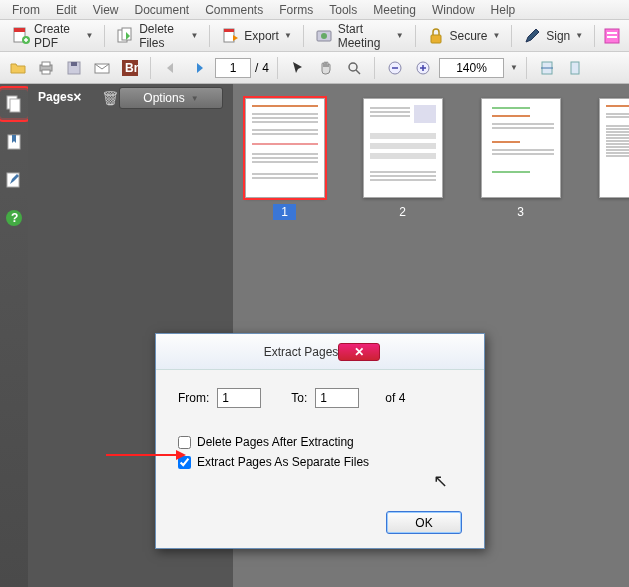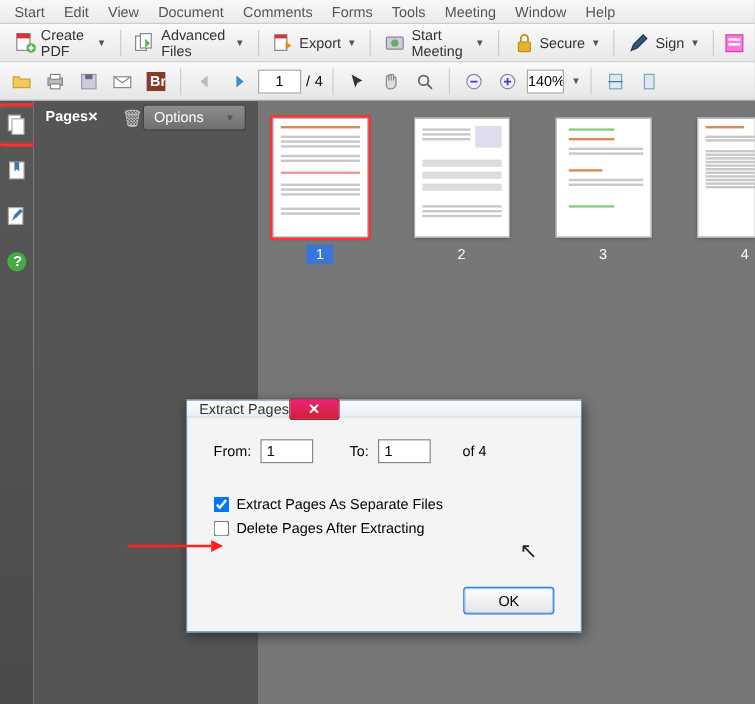--- a/index.html
+++ b/index.html
@@ -12,49 +12,49 @@
   
   .toolbar1 { height: 32px; background: linear-gradient(#fafafa, #e8e8e8); border-bottom: 1px solid #ccc; display: flex; align-items: center; padding: 0 6px; gap: 2px; }
   .tb-btn { display: inline-flex; align-items: center; gap: 3px; padding: 3px 4px; border: 1px solid transparent; border-radius: 3px; cursor: pointer; color: #333; }
   .tb-sep { width: 1px; height: 22px; background: #ccc; margin: 0 4px; }
   .drop-arrow { font-size: 8px; color: #555; margin-left: 2px; }
 
   
   .toolbar2 { height: 32px; background: linear-gradient(#fafafa, #e6e6e6); border-bottom: 1px solid #bbb; display: flex; align-items: center; padding: 0 6px; gap: 4px; }
   .icon-btn { width: 24px; height: 24px; display: inline-flex; align-items: center; justify-content: center; border: 1px solid transparent; border-radius: 3px; cursor: pointer; }
   .page-input { width: 36px; height: 20px; text-align: center; border: 1px solid #aaa; }
-  .zoom-input { width: 31px; height: 20px; text-align: center; border: 1px solid #aaa; }
+  .zoom-input { width: 65px; height: 20px; text-align: center; border: 1px solid #aaa; }
 
   
   .workspace { display: flex; height: calc(587px - 20px - 32px - 32px); }
   .nav-rail { width: 38px; background: linear-gradient(#585858, #4a4a4a); display: flex; flex-direction: column; align-items: center; padding-top: 6px; gap: 10px; }
   .rail-btn { width: 28px; height: 28px; display: flex; align-items: center; justify-content: center; cursor: pointer; border-radius: 3px; }
   .rail-btn.active { outline: 2px solid #ff3030; outline-offset: 2px; box-shadow: 0 0 0 4px rgba(255,60,60,0.3); }
 
   .panel { flex: 1; background: #555; display: flex; flex-direction: row; position: relative; }
   .panel-header { height: 26px; display: flex; align-items: center; justify-content: space-between; padding: 0 10px; color: #fff; font-weight: bold; }
   .panel-close { color: #fff; cursor: pointer; font-size: 14px; }
   .panel-subbar { height: 28px; display: flex; align-items: center; justify-content: space-between; padding: 0 10px; }
-  .options-btn { background: linear-gradient(#8e8e8e,#6e6e6e); color: #fff; border: 1px solid #444; border-radius: 3px; padding: 3px 8px; cursor: pointer; display:inline-flex; align-items:center; gap:16px;}
+  .options-btn { background: linear-gradient(#8e8e8e,#6e6e6e); color: #fff; border: 1px solid #444; border-radius: 3px; padding: 3px 23px; cursor: pointer; display:inline-flex; align-items:center; gap:4px;}
   .trash-icon { color:#ccc; font-size:14px; cursor:pointer; }
 
   .thumbs { flex: 1; background: #777; padding: 14px 12px; display: flex; gap: 38px; align-items: flex-start; overflow: auto; position:relative; }
   .thumb-wrap { display: flex; flex-direction: column; align-items: center; gap: 6px; }
   .thumb { width: 80px; height: 100px; background: #fff; border: 1px solid #aaa; box-shadow: 0 1px 3px rgba(0,0,0,0.3); position: relative; overflow: hidden; }
   .thumb.selected { outline: 2px solid #ff3030; outline-offset: 0; }
   .thumb-label { color: #fff; font-size: 12px; padding: 1px 8px; }
   .thumb-label.selected { background: #3a76d6; }
   
   .thumb .line { position:absolute; left:6px; right:6px; height:2px; background:#c8c8c8; }
   .thumb .hline { background:#d85; }
   .thumb .gline { background:#8c8; }
 
   
   .dialog { position: absolute; left: 155px; top: 333px; width: 330px; background: #f4f4f4; border: 1px solid #6b90b8; box-shadow: 2px 3px 10px rgba(0,0,0,0.5); }
-  .dlg-title { height: 14px; background: linear-gradient(#fdfdfd, #e8eef7); border-bottom: 1px solid #cdd; display: flex; align-items: center; justify-content: flex-start; padding: 0 6px 0 10px; }
+  .dlg-title { height: 36px; background: linear-gradient(#fdfdfd, #e8eef7); border-bottom: 1px solid #cdd; display: flex; align-items: center; justify-content: center; padding: 0 6px 0 10px; }
   .dlg-title span { color: #333; }
   .dlg-close { width: 42px; height: 18px; background: linear-gradient(#e27, #c23); border: 1px solid #a13; border-radius: 3px; color: #fff; display: flex; align-items: center; justify-content: center; font-weight: bold; cursor: pointer; }
   .dlg-body { padding: 18px 22px 14px 22px; }
   .dlg-row { display: flex; align-items: center; gap: 8px; margin-bottom: 27px; }
   .dlg-row input[type=text] { width: 44px; height: 20px; border: 1px solid #888; text-align: left; padding: 0 4px; }
   .chk-row { display: flex; align-items: center; gap: 6px; margin: 6px 0; }
   .chk-row input { width: 13px; height: 13px; }
   .dlg-buttons { display: flex; justify-content: flex-end; gap: 10px; margin-top: 14px; }
   .dlg-btn { width: 76px; height: 23px; border: 1px solid #888; border-radius: 3px; background: linear-gradient(#fdfdfd,#e4e4e4); cursor: pointer; }
   .dlg-btn.primary { border: 1px solid #3a76d6; box-shadow: 0 0 0 1px #9cf inset; margin-top: 28px; }
@@ -65,21 +65,21 @@
   
   
   svg { display:block; }
   .ico16 { width:16px; height:16px; }
   .ico20 { width:20px; height:20px; }
 </style>
 </head>
 <body>
 
 <div class="menubar">
-  <span>Start</span>
+  <span>From</span>
   <span>Edit</span>
   <span>View</span>
   <span>Document</span>
   <span>Comments</span>
   <span>Forms</span>
   <span>Tools</span>
   <span>Meeting</span>
   <span>Window</span>
   <span>Help</span>
 </div>
@@ -99,21 +99,21 @@
   </div>
   <div class="tb-sep"></div>
   <div class="tb-btn">
     <span>
         <svg class="ico20" viewBox="0 0 20 20">
           <rect x="2" y="4" width="9" height="12" fill="#fff" stroke="#888"></rect>
           <rect x="6" y="2" width="9" height="12" fill="#fff" stroke="#888"></rect>
           <path d="M10 6l4 4-4 4" fill="#5b5"></path>
         </svg>
       </span>
-    <span>Advanced Files</span>
+    <span>Delete Files</span>
     <span class="drop-arrow">▼</span>
   </div>
   <div class="tb-sep"></div>
   <div class="tb-btn">
     <span>
         <svg class="ico20" viewBox="0 0 20 20">
           <rect x="3" y="3" width="10" height="13" fill="#fff" stroke="#888"></rect>
           <rect x="3" y="3" width="10" height="3" fill="#d33"></rect>
           <path d="M12 9l5 3-5 3z" fill="#e80"></path>
         </svg>
@@ -376,26 +376,26 @@
     <div class="dlg-row">
       <span>From:</span>
       <input type="text" value="1" style="">
       <span style="width:14px"></span>
       <span>To:</span>
       <input type="text" value="1" style="">
       <span style="width:10px"></span>
       <span>of 4</span>
     </div>
     <div class="chk-row">
+      <input type="checkbox" style="">
+      <span>Delete Pages After Extracting</span>
+    </div>
+    <div class="chk-row">
       <input type="checkbox" checked="" style="">
       <span>Extract Pages As Separate Files</span>
-    </div>
-    <div class="chk-row">
-      <input type="checkbox" style="">
-      <span>Delete Pages After Extracting</span>
     </div>
     <span class="cursor-arrow">↖</span>
     <div class="dlg-buttons">
       <button class="dlg-btn primary">OK</button>
     </div>
   </div>
 </div>
 
 <svg class="red-arrow" viewBox="0 0 80 14">
   <line x1="0" y1="7" x2="70" y2="7" stroke="#ff2020" stroke-width="2"></line>

